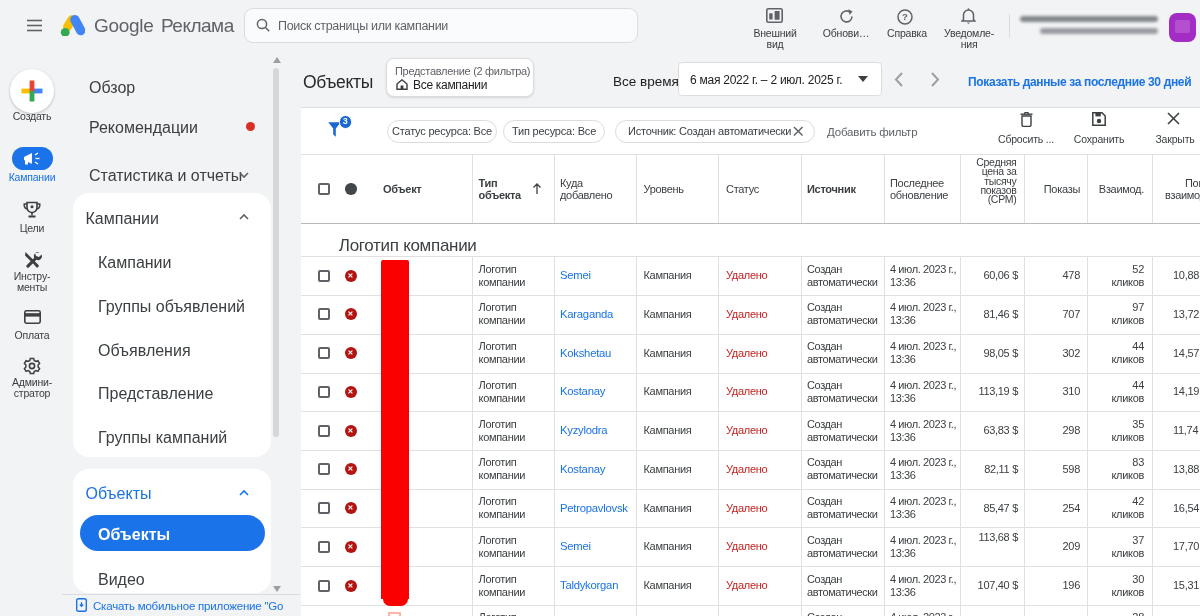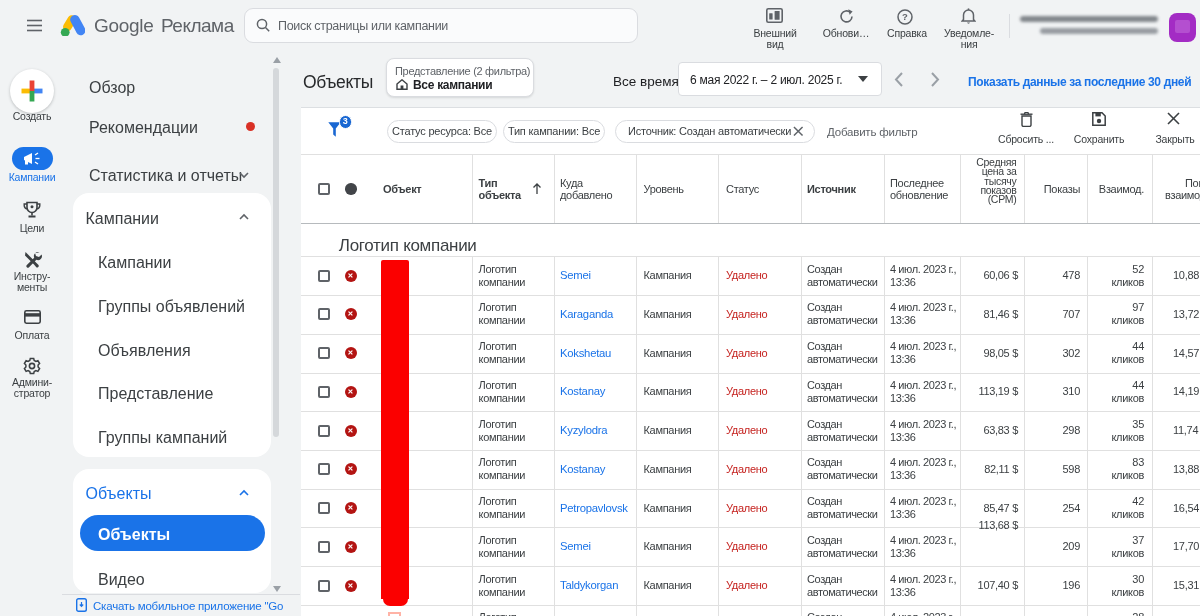--- a/index.html
+++ b/index.html
@@ -184,21 +184,21 @@
 <div class="a" style="left:93px;top:599.5px;font-size:11.5px;letter-spacing:-0.2px;color:#1a73e8;white-space:nowrap">Скачать мобильное приложение "Go</div>
 
 <div class="a" style="left:303px;top:72px;font-size:17.5px;letter-spacing:-0.3px;color:#27292b">Объекты</div>
 
 <div class="a" style="left:386px;top:57.5px;width:148px;height:39.5px;background:#fff;border:1px solid #dadce0;border-radius:8px;box-shadow:0 1px 2px rgba(60,64,67,.15)"></div>
 <div class="a" style="left:395px;top:64.5px;font-size:11px;letter-spacing:-0.3px;color:#5f6368">Представление (2 фильтра)</div>
 <svg class="a" style="left:396px;top:78.5px" width="12" height="11" viewBox="0 0 12 11">
     <path d="M1 5 L6 0.8 L11 5 V10.2 H1 Z" fill="none" stroke="#3c4043" stroke-width="1.4"></path>
     <rect x="4.6" y="6.5" width="2.8" height="3.7" fill="#3c4043"></rect>
   </svg>
-<div class="a" style="left:413px;top:78px;font-size:12px;font-weight:bold;letter-spacing:-0.3px;color:#202124">Все кампании</div>
+<div class="a" style="left:413px;top:78px;font-size:12px;font-weight:normal;letter-spacing:-0.3px;color:#202124">Все кампании</div>
 
 <div class="a" style="left:613px;top:74px;font-size:13.5px;color:#202124">Все время</div>
 
 <div class="a" style="left:678px;top:61.5px;width:204px;height:34px;background:#fff;border:1px solid #dadce0;border-radius:4px"></div>
 <div class="a" style="left:690px;top:73px;font-size:12px;letter-spacing:-0.25px;color:#202124">6 мая 2022&nbsp;г. – 2 июл. 2025&nbsp;г.</div>
 <svg class="a" style="left:858px;top:76px" width="10" height="6" viewBox="0 0 10 6">
     <path d="M0 0 L10 0 L5 6 Z" fill="#3c4043"></path>
   </svg>
 
 <svg class="a" style="left:894px;top:72px" width="10" height="15" viewBox="0 0 10 15">
@@ -209,21 +209,21 @@
   </svg>
 <div class="a" style="left:968px;top:74.5px;font-size:12px;font-weight:bold;letter-spacing:-0.35px;color:#1a73e8;white-space:nowrap">Показать данные за последние 30 дней</div>
 
 <div class="a" style="left:301px;top:106.5px;width:899px;height:1px;background:#dcdfe2"></div>
 
 <svg class="a" style="left:328px;top:121.5px" width="13" height="15" viewBox="0 0 13 15">
     <path d="M0.3 0.3 H12.7 L7.8 6.5 V14.7 L5.2 12.6 V6.5 Z" fill="#1967d2"></path>
   </svg>
 <div class="a" style="left:338.5px;top:115px;width:13.5px;height:13.5px;border-radius:50%;background:#1967d2;border:1.5px solid #fff;color:#fff;font-size:9px;line-height:10.5px;text-align:center;font-weight:bold">3</div>
 <div class="pill" style="left:387px;top:119.5px;width:110px">Статус ресурса: Все</div>
-<div class="pill" style="left:503px;top:119.5px;width:102px">Тип кампании: Все</div>
+<div class="pill" style="left:503px;top:119.5px;width:102px">Тип ресурса: Все</div>
 <div class="pill" style="left:615px;top:119.5px;width:200px;text-align:left;padding-left:12px">Источник: Создан автоматически</div>
 <svg class="a" style="left:793px;top:125.5px" width="10.5" height="10.5" viewBox="0 0 11 11">
     <g stroke="#5f6368" stroke-width="1.5">
       <line x1="1" y1="1" x2="10" y2="10"></line>
       <line x1="10" y1="1" x2="1" y2="10"></line>
     </g>
   </svg>
 <div class="a" style="left:827px;top:125.5px;font-size:11.5px;letter-spacing:-0.2px;color:#5f6368">Добавить фильтр</div>
 
 <svg class="a" style="left:1020px;top:112px" width="13" height="15" viewBox="0 0 13 15">
@@ -391,21 +391,21 @@
 <div class="ct rt" style="right:56.0px;top:495.0px">42<br>кликов</div>
 <div class="ct" style="left:1173px;top:501.5px">16,54 %</div>
 <div class="cb" style="left:317.5px;top:540.8px"></div>
 <div class="redx" style="left:344.5px;top:540.8px">✕</div>
 <div class="ct" style="left:478.5px;top:533.8px">Логотип<br>компании</div>
 <div class="ct lnk" style="left:560px;top:540.3px">Semei</div>
 <div class="ct" style="left:643.5px;top:540.3px">Кампания</div>
 <div class="ct del" style="left:726px;top:540.3px">Удалено</div>
 <div class="ct sm" style="left:807px;top:533.8px">Создан<br>автоматически</div>
 <div class="ct sm" style="left:890px;top:533.8px">4&nbsp;июл. 2023&nbsp;г.,<br>13:36</div>
-<div class="ct rt" style="right:182.0px;top:519px">113,68 $</div>
+<div class="ct rt" style="right:182.0px;top:531px">113,68 $</div>
 <div class="ct rt" style="right:120.0px;top:540.3px">209</div>
 <div class="ct rt" style="right:56.0px;top:533.8px">37<br>кликов</div>
 <div class="ct" style="left:1173px;top:540.3px">17,70 %</div>
 <div class="cb" style="left:317.5px;top:579.5px"></div>
 <div class="redx" style="left:344.5px;top:579.5px">✕</div>
 <div class="ct" style="left:478.5px;top:572.5px">Логотип<br>компании</div>
 <div class="ct lnk" style="left:560px;top:579.0px">Taldykorgan</div>
 <div class="ct" style="left:643.5px;top:579.0px">Кампания</div>
 <div class="ct del" style="left:726px;top:579.0px">Удалено</div>
 <div class="ct sm" style="left:807px;top:572.5px">Создан<br>автоматически</div>

